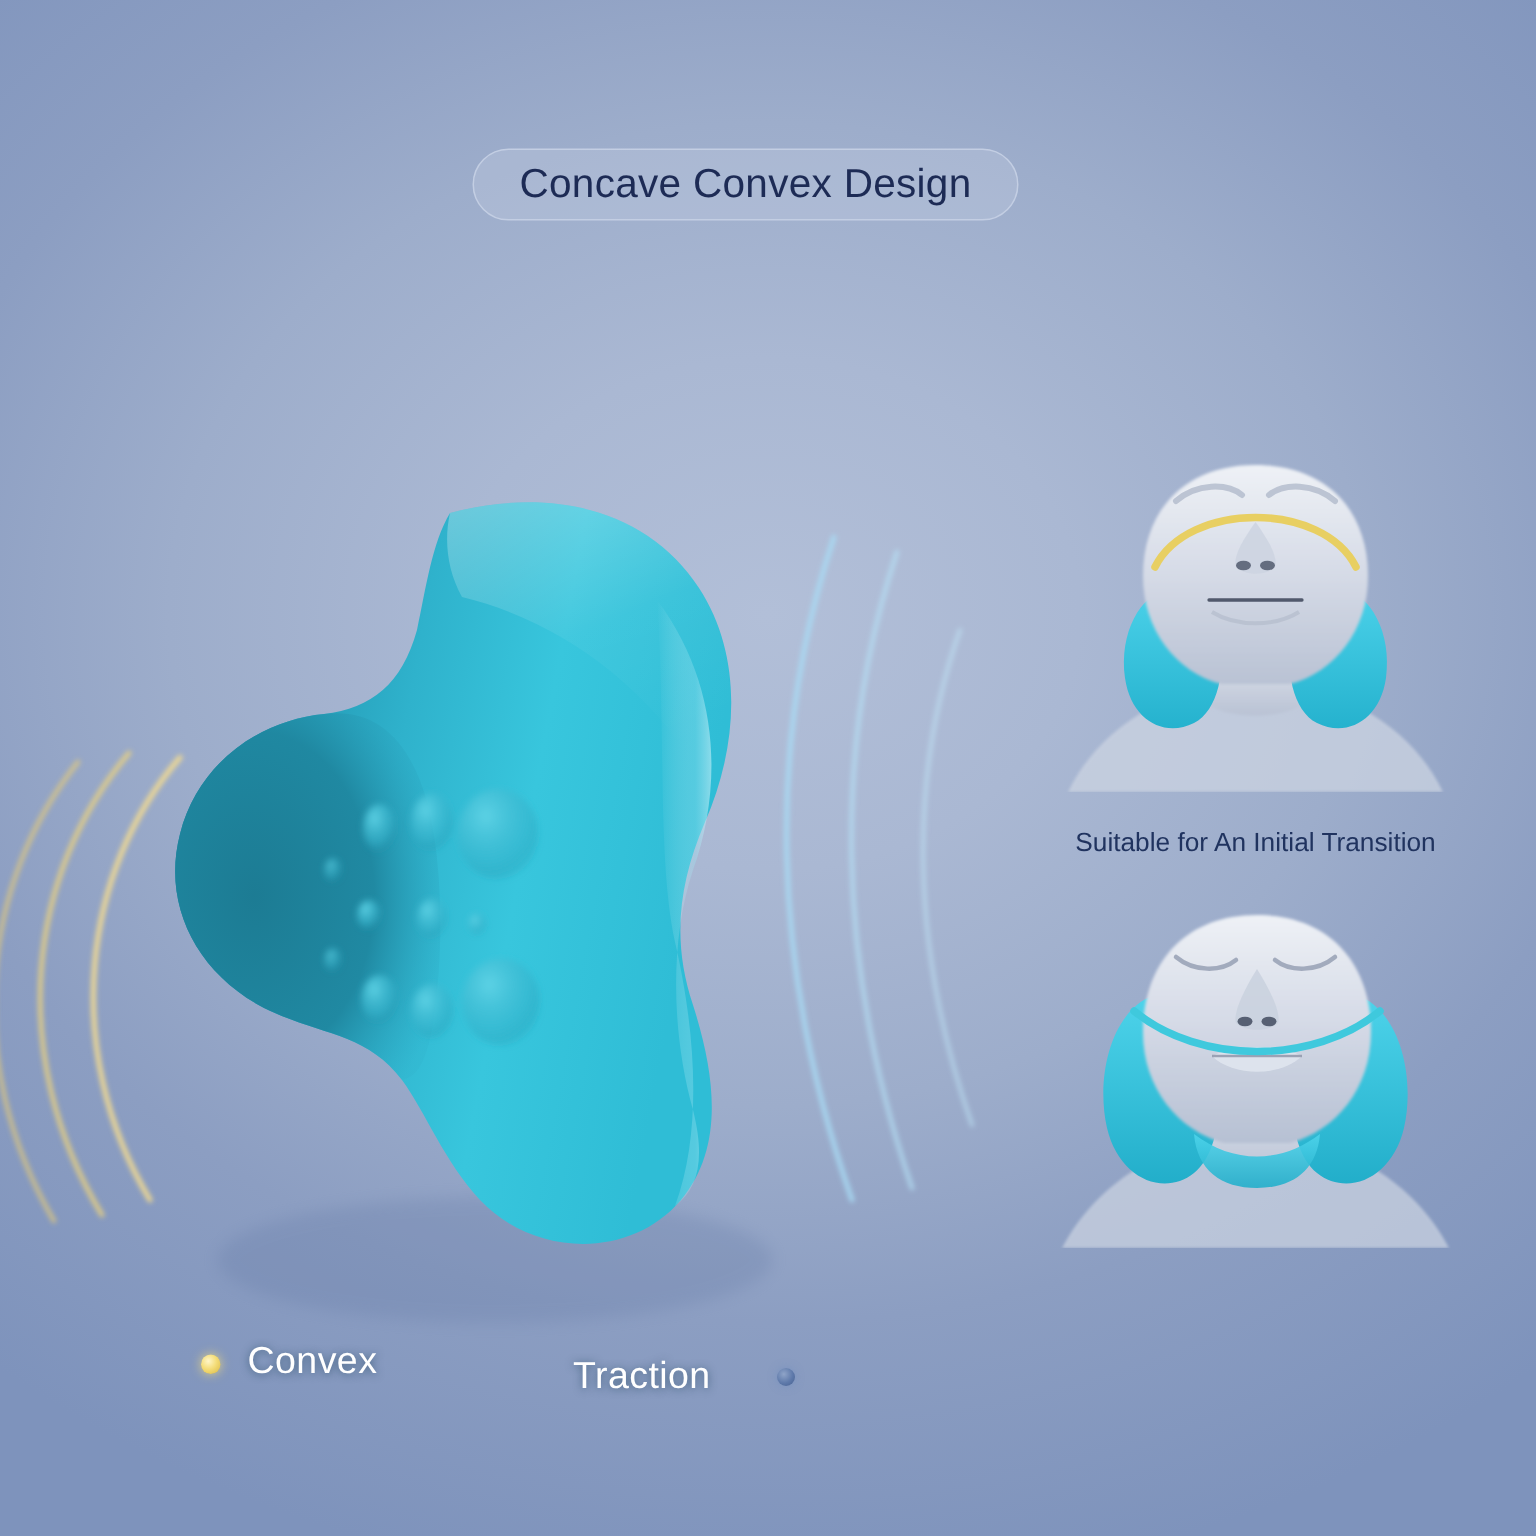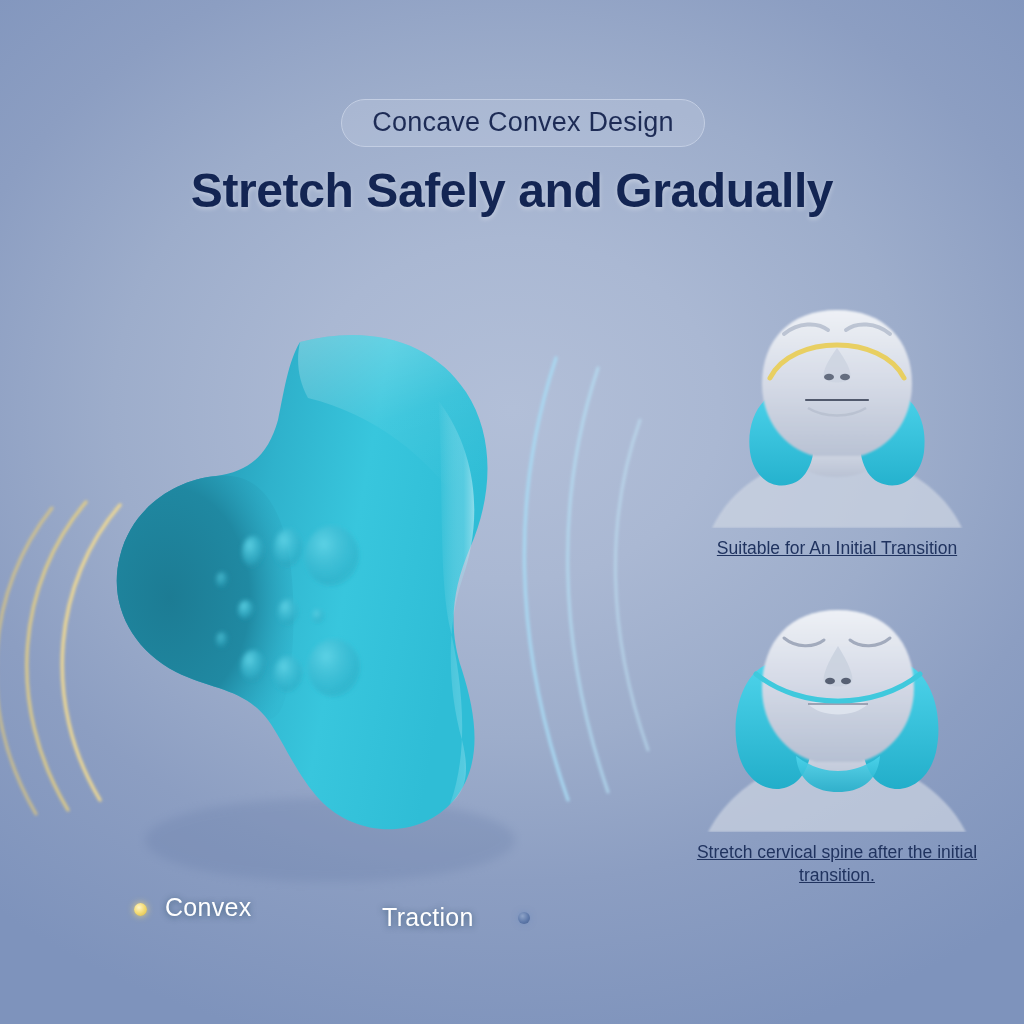--- a/index.html
+++ b/index.html
@@ -25,21 +25,20 @@
         #7e93bc 100%);
   }
 
   
   .badge-wrap {
     position: absolute;
     top: 99px;
     left: 0;
     width: 994px;
     text-align: center;
-    padding-left: 26px;
   }
   .badge {
     display: inline-block;
     padding: 8px 30px 10px 30px;
     border: 1.6px solid #c3cee3;
     border-radius: 26px;
     background: rgba(200,210,230,0.30);
     color: #1d2b55;
     font-size: 27px;
     letter-spacing: 0.2px;
@@ -115,34 +114,32 @@
     font-size: 22px;
     font-weight: bold;
     letter-spacing: -0.1px;
     margin-top: -4px;
     text-shadow: 0 1px 3px rgba(255,255,255,0.3);
   }
   .panel-sub {
     color: #20335f;
     font-size: 17.5px;
     line-height: 1.32;
-    margin-top: 5px;
+    margin-top: 17px;
     padding: 0 10px;
-    text-decoration: underline;
   }
 </style>
 </head>
 <body>
 
 <div id="stage">
 
   <div class="badge-wrap">
     <span class="badge">Concave Convex Design</span>
   </div>
-  <div class="headline">Stretch Safely and Gradually</div>
 
   <div class="scene">
     <svg width="700" height="620" viewBox="0 0 700 620">
       <defs>
         <linearGradient id="gPillow" x1="0" y1="0" x2="1" y2="0.25">
           <stop offset="0%" stop-color="#1b7b93"></stop>
           <stop offset="22%" stop-color="#2295b0"></stop>
           <stop offset="46%" stop-color="#2fb2cc"></stop>
           <stop offset="70%" stop-color="#38c6dd"></stop>
           <stop offset="100%" stop-color="#2fbdd6"></stop>
@@ -341,16 +338,15 @@
 
       <path d="M 166 46 C 156 62, 150 76, 152 82 C 158 88, 174 88, 180 82 C 182 76, 176 62, 166 46 Z" fill="#c9d1de" opacity="0.85"></path>
       <ellipse cx="158" cy="81" rx="5" ry="3.2" fill="#434b5f" opacity="0.85"></ellipse>
       <ellipse cx="174" cy="81" rx="5" ry="3.2" fill="#434b5f" opacity="0.85"></ellipse>
 
       <path d="M 136 104 C 152 96, 180 96, 196 104 C 182 118, 150 118, 136 104 Z" fill="#dfe4ee" opacity="0.9"></path>
       <path d="M 136 104 L 196 104" stroke="#8b93a6" stroke-width="1.8" opacity="0.8"></path>
 
       <path d="M 84 74 C 128 110, 204 110, 248 74" fill="none" stroke="#3fc9dd" stroke-width="5" stroke-linecap="round"></path>
     </svg>
-    <div class="panel-sub">Stretch cervical spine after the initial transition.</div>
   </div>
 
 </div>
 
 </body></html>

